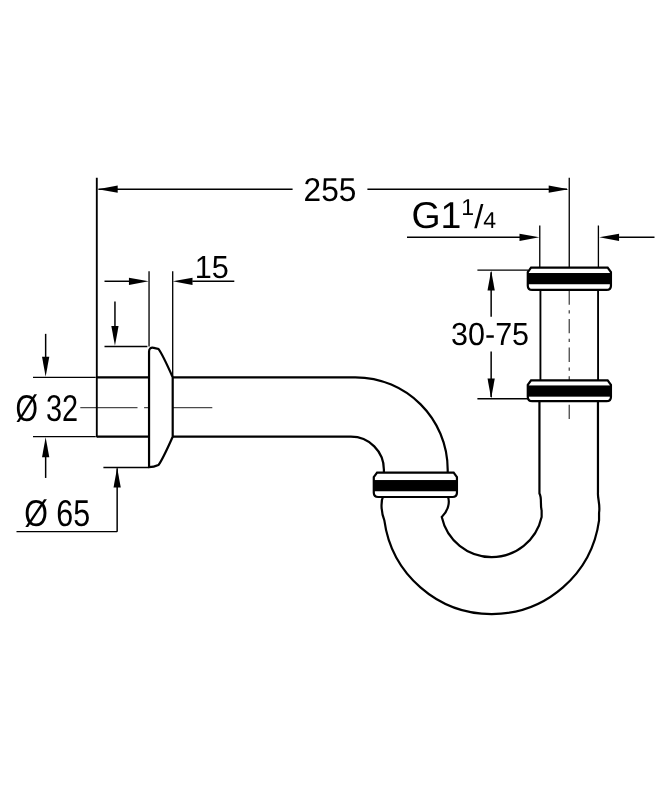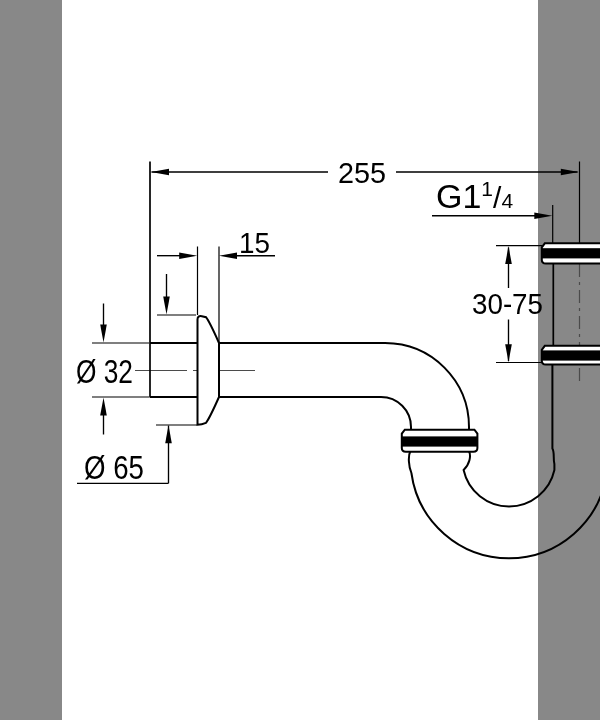--- a/index.html
+++ b/index.html
@@ -1,20 +1,20 @@
 <!DOCTYPE html>
 <html style="--line: #000000; --centerline: #4b4b4b; --background: #ffffff;"><head>
 <meta charset="utf-8">
 <style>
   :root{ --line:#000000; --centerline:#4b4b4b; --background:#ffffff; }
   html,body{margin:0;padding:0;}
   body{background:#888;}
   .stage{
     position:relative;
-    width:476px;height:720px;
+    width:600px;height:720px;
     background:var(--background,#fff);
     margin:0 auto;
     font-family:"Liberation Sans", sans-serif;
   }
   svg{display:block;}
   .outline{stroke:var(--line);stroke-width:2;fill:none;stroke-linecap:butt;}
   .outline-thin{stroke:var(--line);stroke-width:1.7;fill:none;}
   .whitefill{fill:#fff;stroke:var(--line);stroke-width:2;}
   .band{fill:var(--line);stroke:none;}
   .dim{stroke:var(--line);stroke-width:1.35;fill:none;}

